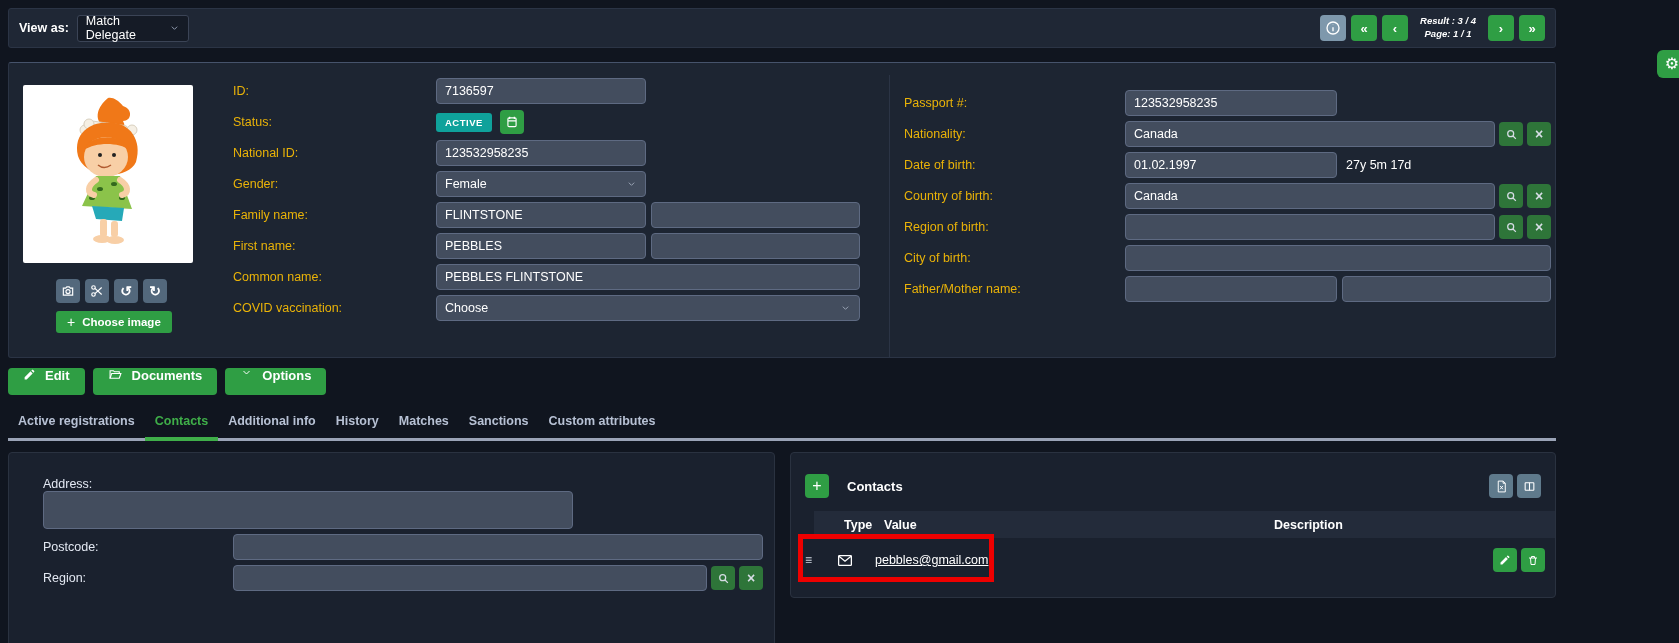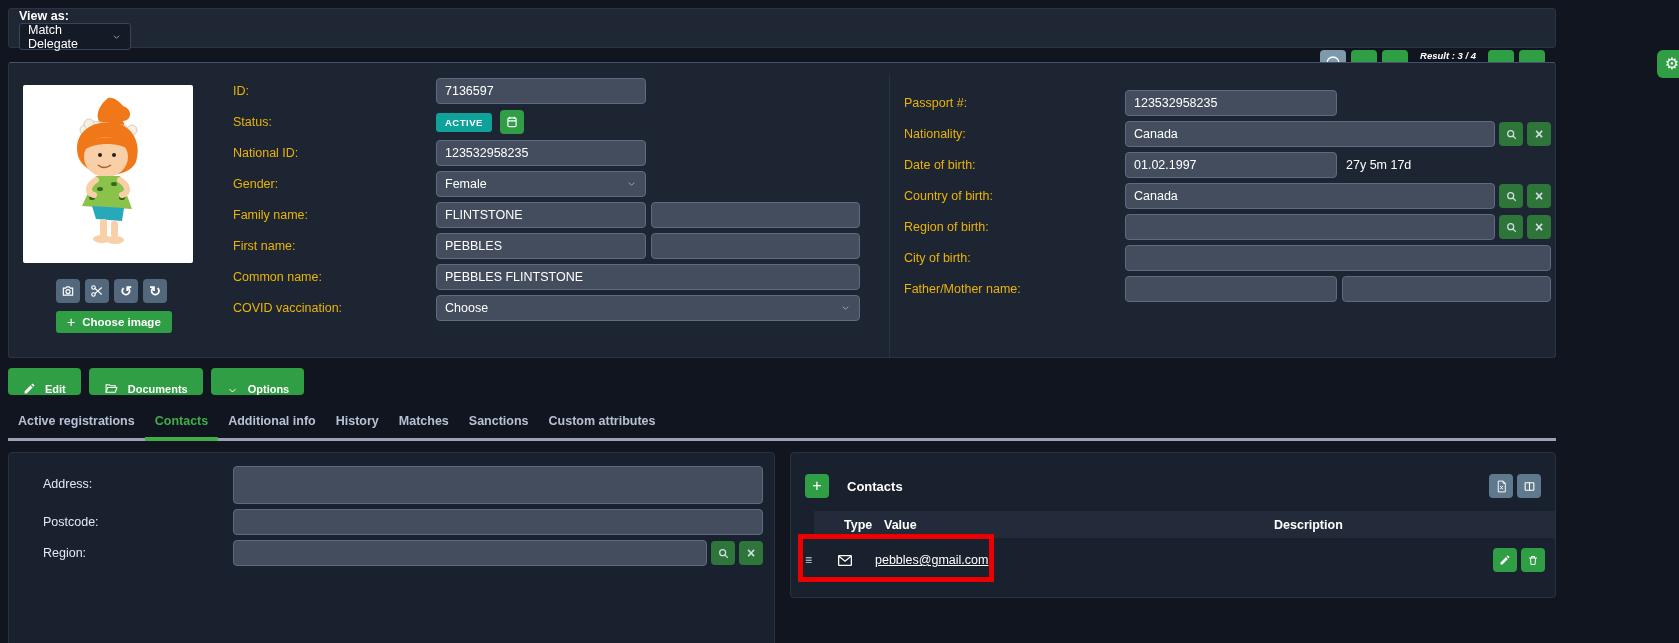--- a/index.html
+++ b/index.html
@@ -1,21 +1,21 @@
 <!DOCTYPE html>
 <html><head>
 <meta charset="utf-8">
 <style>
   * { box-sizing: border-box; margin: 0; padding: 0; }
   html,body { background:#0b0f17; }
   body { font-family:"Liberation Sans", sans-serif; }
   .app { position:relative; width:1679px; height:643px; background:#10151f; overflow:hidden; color:#e3e8f2; font-size:12.5px; }
 
   
-  .topbar { position:absolute; left:8px; top:8px; width:1548px; height:40px; background:#1f2735; border:1px solid #2b3445; border-radius:3px; display:flex; padding:0 10px;flex-direction:column; }
+  .topbar { position:absolute; left:8px; top:8px; width:1548px; height:40px; background:#1f2735; border:1px solid #2b3445; border-radius:3px; display:flex; align-items:center; padding:0 10px; }
   .viewas-label { font-weight:700; color:#fff; margin-right:8px; }
   .select-box { background:#151b26; border:1px solid #3b4456; border-radius:3px; height:27px; display:inline-flex; align-items:center; justify-content:space-between; color:#fff; padding:0 8px; cursor:pointer; }
   .select-box svg { flex:0 0 auto; margin-left:8px; }
   .viewas-select { width:112px; }
   .pager { margin-left:auto; display:flex; align-items:center; gap:5px; }
   .sq { width:26px; height:26px; border-radius:4px; border:none; display:inline-flex; align-items:center; justify-content:center; color:#fff; cursor:pointer; font-family:inherit; font-weight:700; font-size:13px; }
   .sq-info { background:#7e98ac; }
   .sq-green { background:#2f9e44; }
   .result-text { font-size:9.5px; font-style:italic; font-weight:700; color:#fff; text-align:center; line-height:1.35; margin:0 7px; white-space:nowrap; }
 
@@ -41,33 +41,33 @@
   .w212 { width:212px; } .w209b { width:209px; margin-left:5px; }
   .w424 { width:424px; } .w370 { width:370px; } .w426 { width:426px; }
   .sel { background:#434d5e; border:1px solid #5e6a82; border-radius:4px; height:26px; color:#fff; padding:0 8px; display:flex; align-items:center; justify-content:space-between; cursor:pointer; }
   .badge { background:#0fa29b; color:#fff; font-weight:700; font-size:9.5px; letter-spacing:.5px; border-radius:3px; padding:4px 9px; }
   .sq-cal { background:#2f9e44; width:24px; height:24px; margin-left:8px; }
   .mini-btn { width:24px; height:24px; border:none; border-radius:4px; background:#2e7539; color:#d7dde6; display:inline-flex; align-items:center; justify-content:center; margin-left:4px; cursor:pointer; font-size:14px; font-weight:700; font-family:inherit; }
   .age-text { margin-left:9px; color:#fff; }
 
   
   .actions-row { position:absolute; left:8px; top:368px; display:flex; gap:8px; }
-  .btn-green { background:#2f9e44; color:#fff; border:none; border-radius:4px; display:inline-flex; align-items:flex-end; gap:9px; font-weight:700; font-size:11px; padding:0 15px; height:27px; cursor:pointer; font-family:inherit; }
+  .btn-green { background:#2f9e44; color:#fff; border:none; border-radius:4px; display:inline-flex; align-items:flex-start; gap:9px; font-weight:700; font-size:13px; padding:0 15px; height:27px; cursor:pointer; font-family:inherit; }
 
   
   .tabs { position:absolute; left:8px; top:408px; width:1548px; display:flex; border-bottom:3px solid #9aa3b6; }
   .tab { position:relative; padding:6px 10px 10px; font-weight:700; color:#b7c1d4; cursor:pointer; white-space:nowrap; }
   .tab.active { color:#3fae49; }
   .tab.active::after { content:""; position:absolute; left:0; right:0; bottom:-3px; height:4px; background:#3fae49; }
 
   
   .panel { background:#1a212e; border:1px solid #2a3240; border-radius:4px; }
   .panel-address { position:absolute; left:8px; top:452px; width:767px; height:200px; padding:13px 0 0 34px; }
   .arow { display:flex; align-items:center; margin-bottom:5px; }
-  .arow-address { align-items:flex-start; }
+  .arow-address { align-items:flex-start;flex-direction:column; }
   .alabel { width:190px; flex:0 0 auto; padding-top:5px; }
   .arow .alabel { padding-top:0; }
   .arow-address .alabel { padding-top:11px; }
   .ta { width:530px; height:38px; resize:none; background:#434d5e; border:1px solid #5e6a82; border-radius:4px; color:#fff; font-family:inherit; font-size:12.5px; padding:4px 8px; }
   .w530 { width:530px; } .w474 { width:474px; }
 
   .panel-contacts { position:absolute; left:790px; top:452px; width:766px; height:146px; }
   .contacts-head { display:flex; align-items:center; padding:21px 14px 0 14px; }
   .sq-add { background:#2f9e44; width:24px; height:24px; font-size:16px; font-weight:400; }
   .contacts-title { font-weight:700; font-size:13px; color:#fff; margin-left:18px; }

